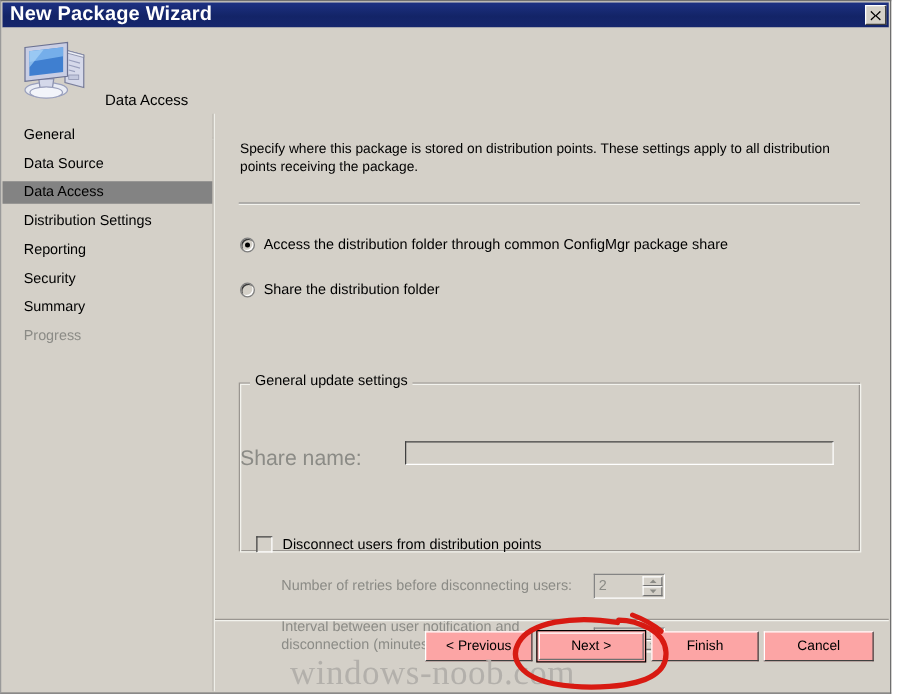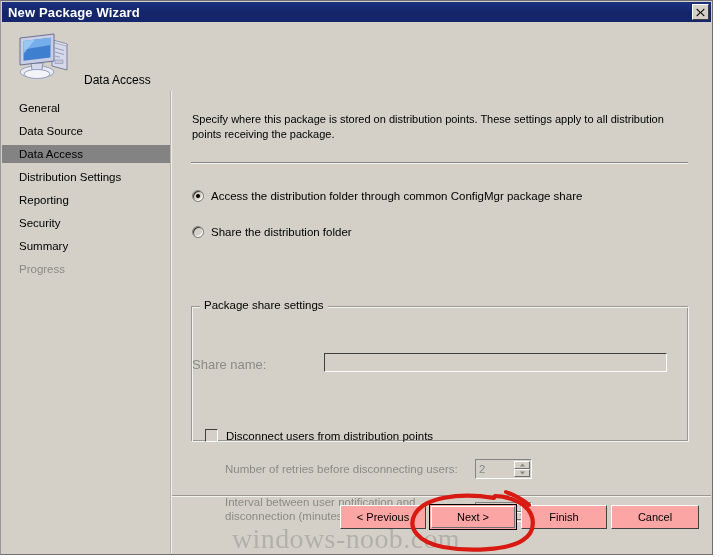--- a/index.html
+++ b/index.html
@@ -38,21 +38,21 @@
     right: 1px;
     height: 20px;
     background: linear-gradient(to bottom, #1d3182 0%, #132467 55%, #16266d 100%);
     display: flex;
     align-items: center;
     padding: 0 2px 0 6px;
     box-sizing: border-box;
   }
   #titlebar .title-text {
     color: #ffffff;
-    font-size: 13px;
+    font-size: 16px;
     font-weight: bold;
     letter-spacing: 0.15px;
     white-space: nowrap;
     flex: 1;
   }
   .close-btn {
     width: 17px;
     height: 16px;
     background: #d4d0c8;
     border-top: 1px solid #ffffff;
@@ -222,21 +222,21 @@
     height: 4px;
     border-radius: 50%;
     background: #000000;
   }
 
   
   #share-label {
     position: absolute;
     left: 20px;
     top: 266px;
-    font-size: 13px;
+    font-size: 17px;
     color: #8b8b86;
     white-space: nowrap;
   }
   #share-input {
     position: absolute;
     left: 152px;
     top: 262px;
     width: 343px;
     height: 19px;
     background: #d4d0c8;
@@ -502,21 +502,21 @@
     <div class="radio-row" style="left:20px; top:135px;">
       <span class="radio-mark"></span>
       <span>Share the distribution folder</span>
     </div>
 
     <div id="share-label">Share name:</div>
     <input id="share-input" type="text" disabled="" value="" style="">
 
     <div id="groupbox"></div>
     <div id="groupbox-inner"></div>
-    <div id="group-legend">Package share settings</div>
+    <div id="group-legend">General update settings</div>
 
     <div id="chk-row">
       <span class="chk-mark"></span>
       <span>Disconnect users from distribution points</span>
     </div>
 
     <div class="dis-label" style="left:53px; top:371px;">Number of retries before disconnecting users:</div>
     <div class="spinner" style="left:303px; top:368px;">
       <div class="spin-val">2</div>
       <div class="spin-btns">

